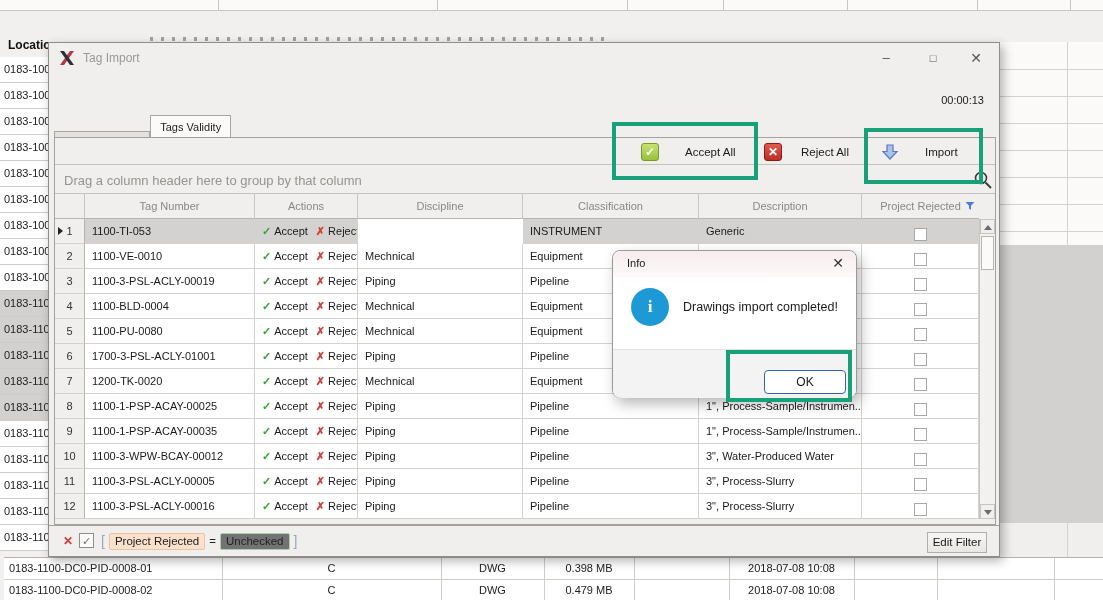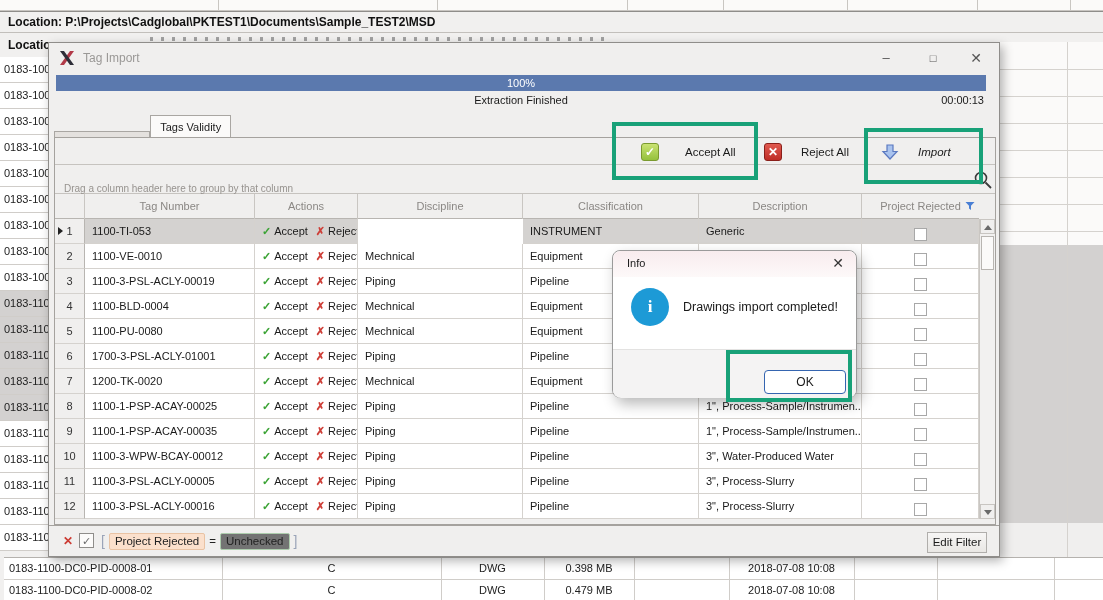--- a/index.html
+++ b/index.html
@@ -50,27 +50,27 @@
   .tabs { position:absolute; left:5px; top:72px; height:22px; display:flex; }
   .tab { height:20px; margin-top:16px; padding:0 9px; line-height:19px; font-size:11px; background:#e4e1de; border:1px solid #a9a6a2; border-bottom:none; color:#222; }
   .tab.active { height:22px; margin-top:0; line-height:22px; background:#fbfaf9; position:relative; z-index:2; }
 
   .panel { position:absolute; left:5px; top:94px; width:942px; height:388px; background:#f0efee; border:1px solid #a5a29e; }
   .toolbar { position:absolute; left:0; top:0; width:940px; height:27px; border-bottom:1px solid #c6c3bf; }
   .tbtn { position:absolute; top:4px; height:19px; display:flex; align-items:center; cursor:default; }
   .tbtn .lbl { font-size:11.5px; color:#1a1a1a; }
   #btn-accept-all { left:586px; } #btn-accept-all .lbl { margin-left:26px; }
   #btn-reject-all { left:709px; } #btn-reject-all .lbl { margin-left:19px; }
-  #btn-import { left:826px; } #btn-import .lbl { margin-left:19px;font-style:italic; }
+  #btn-import { left:826px; } #btn-import .lbl { margin-left:26px; }
   .ico-box { width:18px; height:18px; border-radius:3px; text-align:center; line-height:17px; color:#fff; font-size:12px; font-weight:bold; }
   .ico-accept { background:linear-gradient(#c9e272,#95c13c); border:1px solid #7a9a2e; }
   .ico-reject { background:linear-gradient(#e0594f,#bf2d26); border:1px solid #8a1f1a; }
 
   .groupband { position:absolute; left:0; top:27px; width:940px; height:29px; border-bottom:1px solid #c6c3bf; }
-  .groupband .hint { position:absolute; left:9px; top:18px; font-size:10px; color:#97938f; }
+  .groupband .hint { position:absolute; left:9px; top:8px; font-size:13px; color:#97938f; }
   .search-ico { position:absolute; left:918px; top:5px; width:20px; height:20px; }
 
   .grid-head { position:absolute; left:0; top:56px; width:924px; height:25px; border-bottom:1px solid #b8b5b1; }
   .hcell { position:absolute; top:0; height:25px; line-height:24px; text-align:center; font-size:11px; color:#8a8784; border-right:1px solid #c9c6c2; overflow:hidden; white-space:nowrap; }
   .grid-body { position:absolute; left:0; top:81px; width:924px; }
   .grid-row { position:relative; width:924px; height:25px; background:#fff; }
   .grid-row.selected .cell { background:#d4d2d0; }
   .cell { position:absolute; top:0; height:25px; line-height:24px; border-right:1px solid #d5d2ce; border-bottom:1px solid #d5d2ce; font-size:11px; color:#1a1a1a; white-space:nowrap; overflow:hidden; background:#fff; padding-left:7px; }
   .c0 { left:0; width:30px; background:#f0efee !important; border-right:1px solid #b8b5b1; text-align:center; padding-left:0; color:#333; }
   .grid-row.selected .c0 { background:#f0efee !important; }
@@ -129,23 +129,20 @@
 <div id="screen">
 
   <div class="bg-top-row">
     <div class="vl" style="left:218px"></div>
       <div class="vl" style="left:437px"></div>
     <div class="vl" style="left:627px"></div>
       <div class="vl" style="left:723px"></div>
     <div class="vl" style="left:847px"></div>
       <div class="vl" style="left:977px"></div>
     <div class="vl" style="left:1070px"></div>
-  </div>
-  <div class="bg-location-bar">
-    <span>Location: P:\Projects\Cadglobal\PKTEST1\Documents\Sample_TEST2\MSD</span>
   </div>
   <div class="bg-location-partial">
     <span>Locatio</span>
   </div>
   <div class="bg-loc-ticks"></div>
   <div id="bg-left-rows">
       <div class="bg-left-row">0183-100</div>
       <div class="bg-left-row">0183-100</div>
       <div class="bg-left-row">0183-100</div>
       <div class="bg-left-row">0183-100</div>
@@ -207,25 +204,21 @@
       <svg class="app-logo" viewBox="0 0 16 16">
         <polygon points="15,1 11,1 1,15 5,15" fill="#b23a48"></polygon>
         <polygon points="1,1 5,1 15,15 11,15" fill="#2e2e38"></polygon>
       </svg>
       <span class="dlg-title">Tag Import</span>
       <span class="winbtn win-min">–</span>
       <span class="winbtn win-max">□</span>
       <span class="winbtn win-close">✕</span>
     </div>
 
-    <div class="progress">
-      <span class="pct">100%</span>
-    </div>
     <div class="status-line">
-      <span class="st">Extraction Finished</span>
       <span class="el">00:00:13</span>
     </div>
 
     <div class="tabs">
       <div class="tab">Document Tags</div>
       <div class="tab active">Tags Validity</div>
     </div>
 
     <div class="panel">
       <div class="toolbar">

